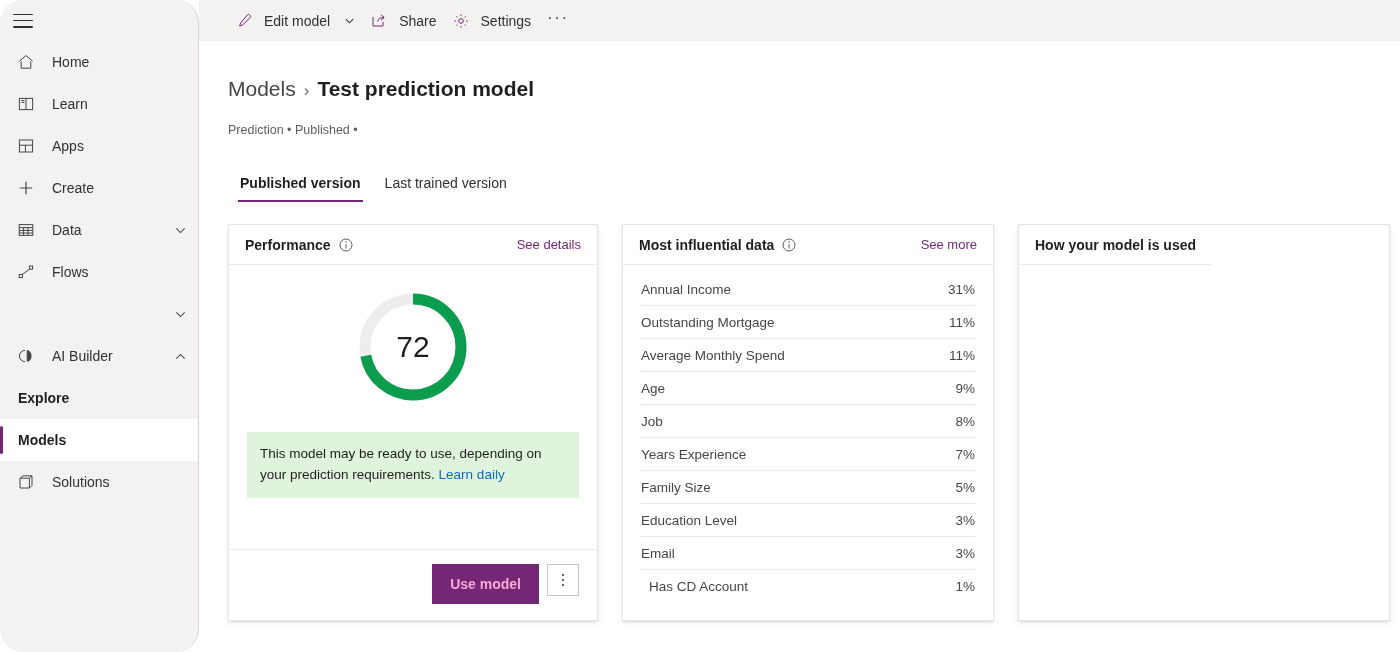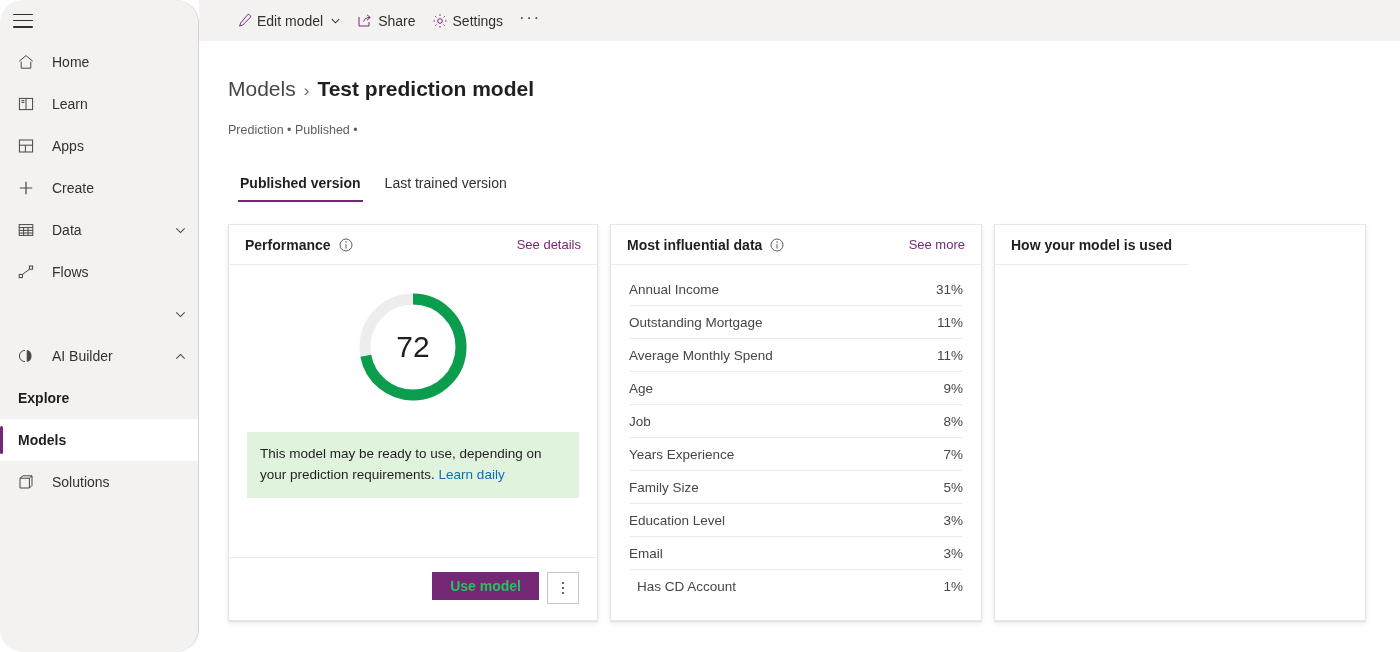--- a/index.html
+++ b/index.html
@@ -56,21 +56,21 @@
   
   .main { flex: 1 1 auto; height: 652px; position: relative; background: #fff; }
 
   .toolbar {
     height: 41px; background: #f3f2f1;
     display: flex; align-items: center; padding-left: 29px; gap: 0px;
   }
   .tb-btn {
     display: flex; align-items: center; height: 32px; padding: 0 8px;
     font-size: 14px; color: #323130; cursor: pointer; border-radius: 2px;
-    gap: 5px; white-space: nowrap;
+    gap: 12px; white-space: nowrap;
   }
   .tb-btn .ticon { width: 16px; height: 16px; display: flex; align-items: center; justify-content: center; }
   .tb-caret { margin-left: 2px; display: flex; align-items: center; }
   .tb-ellipsis { font-size: 17px; letter-spacing: 1.5px; color: #484644; line-height: 10px; padding-bottom: 6px; }
 
   .content { padding: 0 0 0 29px; }
 
   .breadcrumb { display: flex; align-items: baseline; gap: 8px; margin-top: 36px; }
   .bc-link { font-size: 21px; color: #484644; cursor: pointer; }
   .bc-sep { font-size: 17px; color: #6e6c6a; }
@@ -82,21 +82,21 @@
     font-size: 14px; color: #323130; padding: 8px 12px 11px 12px;
     cursor: pointer; position: relative; white-space: nowrap;
   }
   .tab.active { font-weight: 600; color: #201f1e; }
   .tab.active::after {
     content: ""; position: absolute; left: 10px; right: 10px; bottom: 0;
     height: 2px; background: #742774;
   }
 
   
-  .cards { display: flex; gap: 12px; margin-top: 22px; align-items: flex-start; }
+  .cards { display: flex; gap: 24px; margin-top: 22px; align-items: flex-start; }
   .card {
     background: #fff; border: 1px solid #e8e6e4;
     box-shadow: 0 0.6px 1.8px rgba(0,0,0,0.10), 0 3px 7px rgba(0,0,0,0.06);
   }
   .card-head {
     height: 40px; display: flex; align-items: center;
     padding: 0 16px; border-bottom: 1px solid #edebe9;
   }
   .card-title { font-size: 14px; font-weight: 600; color: #201f1e; }
   .info-ico { margin-left: 8px; display: inline-flex; align-items: center; cursor: pointer; }
@@ -119,22 +119,22 @@
     margin: 29px 18px 0 18px; background: #dff3dd;
     padding: 11px 13px 13px 13px; font-size: 13.5px; color: #201f1e; line-height: 21px;
   }
   .banner a { color: #0f6cbd; text-decoration: none; cursor: pointer; }
 
   .card-foot {
     margin-top: auto; border-top: 1px solid #edebe9;
     padding: 14px 18px 16px 18px; display: flex; justify-content: flex-end; gap: 8px;
   }
   .btn-primary {
-    background: #742774; color: #22c55e; border: none; font-size: 14px; font-weight: 600;
-    padding: 0 18px; height: 28px; cursor: pointer; font-family: "Liberation Sans", sans-serif;
+    background: #742774; color: #f9a8d4; border: none; font-size: 14px; font-weight: 600;
+    padding: 0 18px; height: 40px; cursor: pointer; font-family: "Liberation Sans", sans-serif;
   }
   .btn-more {
     width: 32px; height: 32px; background: #fff; border: 1px solid #c8c6c4;
     display: flex; align-items: center; justify-content: center; cursor: pointer;
     font-size: 14px; color: #323130; line-height: 6px;
   }
   .vdots { display: flex; flex-direction: column; gap: 2.5px; align-items: center; }
   .vdots i { width: 2.5px; height: 2.5px; background: #323130; border-radius: 50%; display: block; }
 
   

